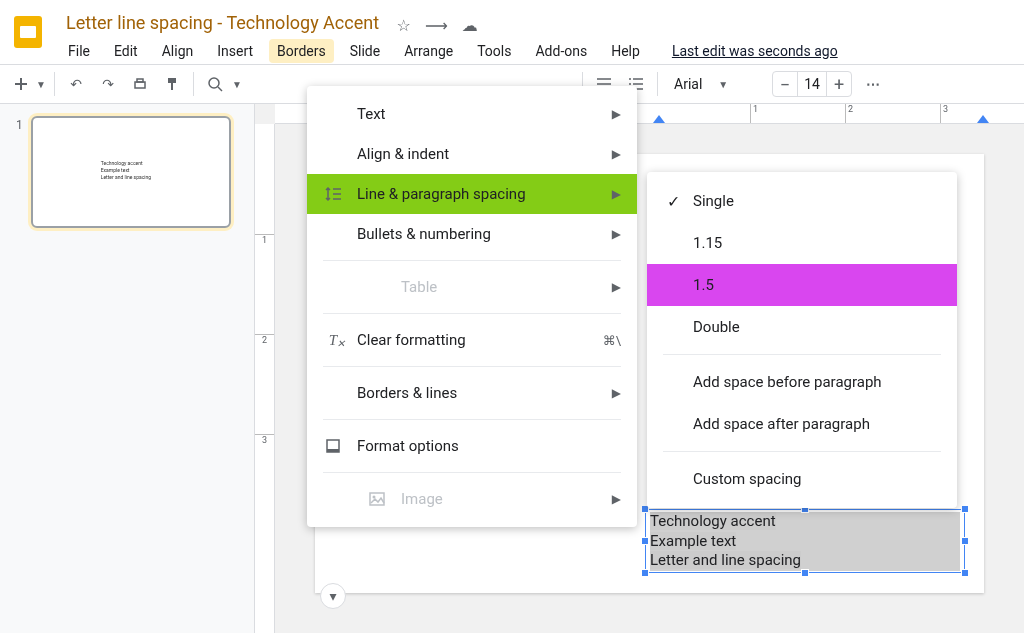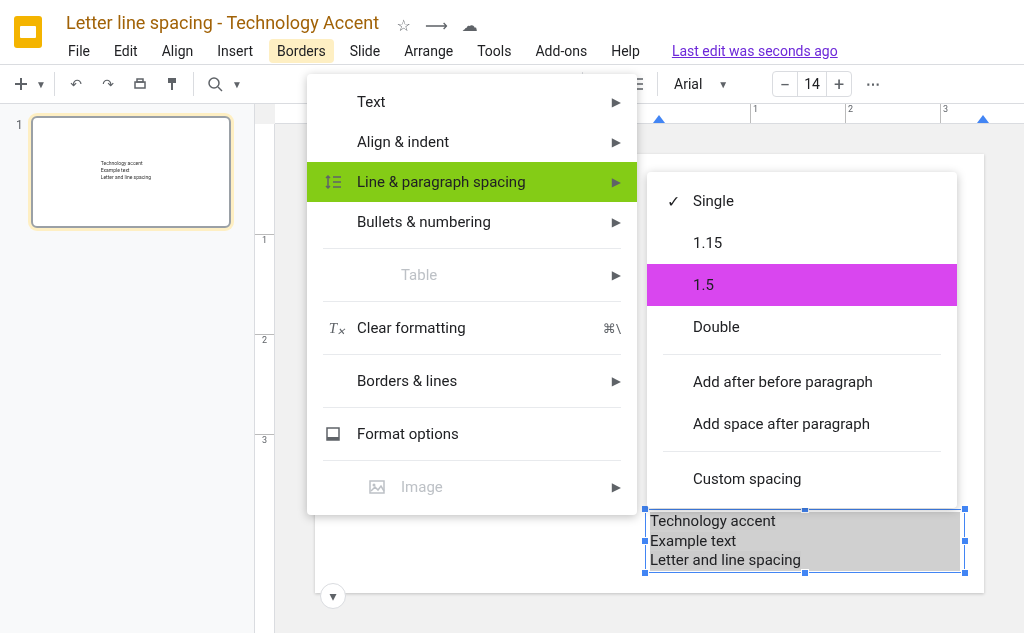--- a/index.html
+++ b/index.html
@@ -11,21 +11,21 @@
   .logo svg { width: 36px; height: 36px; }
   .title-area { flex: 1; }
   .doc-title { font-size: 18px; color: #a16207; padding: 4px 6px; display: inline-block; }
   .title-icons { display: inline-flex; gap: 14px; margin-left: 8px; vertical-align: middle; }
   .title-icons span { color: #5f6368; font-size: 16px; }
   
   
   .menubar { display: flex; gap: 8px; margin-top: 2px; align-items: center; }
   .menu-item { padding: 4px 8px; font-size: 14px; color: #202124; cursor: pointer; border-radius: 4px; }
   .menu-item.active { background: #feefc3; }
-  .last-edit { margin-left: 16px; color: #6d28d9; text-decoration: underline; font-size: 14px; }
+  .last-edit { margin-left: 16px; color: #0f172a; text-decoration: underline; font-size: 14px; }
   
   
   .toolbar { display: flex; align-items: center; height: 40px; border-top: 1px solid #dadce0; border-bottom: 1px solid #dadce0; padding: 0 8px; gap: 2px; }
   .tb-btn { width: 30px; height: 30px; display: flex; align-items: center; justify-content: center; color: #5f6368; cursor: pointer; border-radius: 4px; }
   .tb-sep { width: 1px; height: 24px; background: #dadce0; margin: 0 4px; }
   .tb-new { width: 26px; display:flex; align-items:center; justify-content:center; }
   .tb-dropdown { width: 12px; color: #5f6368; font-size: 10px; }
   .font-select { display: flex; align-items: center; padding: 0 6px; min-width: 90px; gap: 16px; margin-left: 4px; }
   .font-name { color: #202124; font-size: 14px; }
   .font-size-box { display: flex; align-items: center; border: 1px solid #dadce0; border-radius: 4px; margin-left: 12px; height: 26px; }
@@ -226,21 +226,21 @@
           <div><span>Example text</span></div>
           <div><span>Letter and line spacing</span></div>
         </div>
       </div>
     </div>
   </div>
 
   <div class="collapse-btn">▾</div>
 </div>
 
-<div class="dropdown" id="format-dd" style="left:307px; top:74px; width:330px;">
+<div class="dropdown" id="format-dd" style="left:307px; top:86px; width:330px;">
     <div class="dd-item">
       <span class="dd-icon"></span>
       <span>Text</span>
       <span class="dd-arrow">▶</span>
     </div>
     <div class="dd-item">
       <span class="dd-icon"></span>
       <span>Align &amp; indent</span>
       <span class="dd-arrow">▶</span>
     </div>
@@ -318,21 +318,21 @@
       <span class="sm-check"></span>
       <span>1.5</span>
     </div>
     <div class="sm-item">
       <span class="sm-check"></span>
       <span>Double</span>
     </div>
     <div class="dd-sep"></div>
     <div class="sm-item">
       <span class="sm-check"></span>
-      <span>Add after before paragraph</span>
+      <span>Add space before paragraph</span>
     </div>
     <div class="sm-item">
       <span class="sm-check"></span>
       <span>Add space after paragraph</span>
     </div>
     <div class="dd-sep"></div>
     <div class="sm-item">
       <span class="sm-check"></span>
       <span>Custom spacing</span>
     </div>

